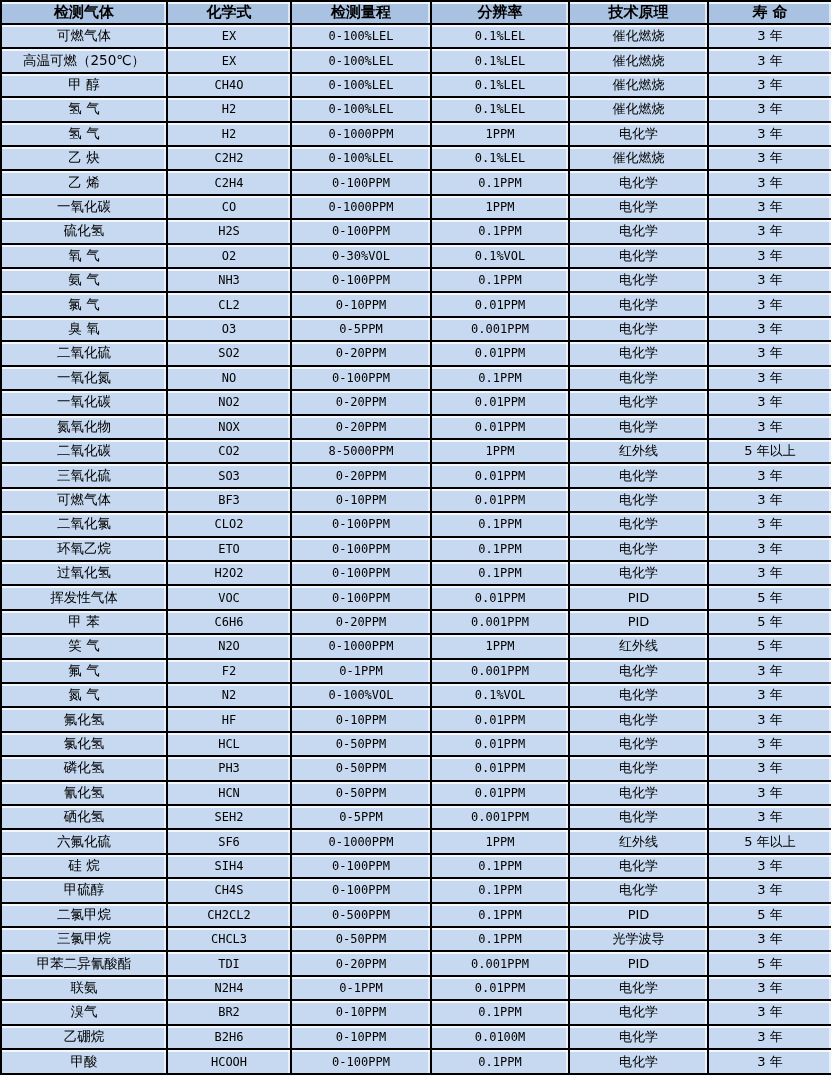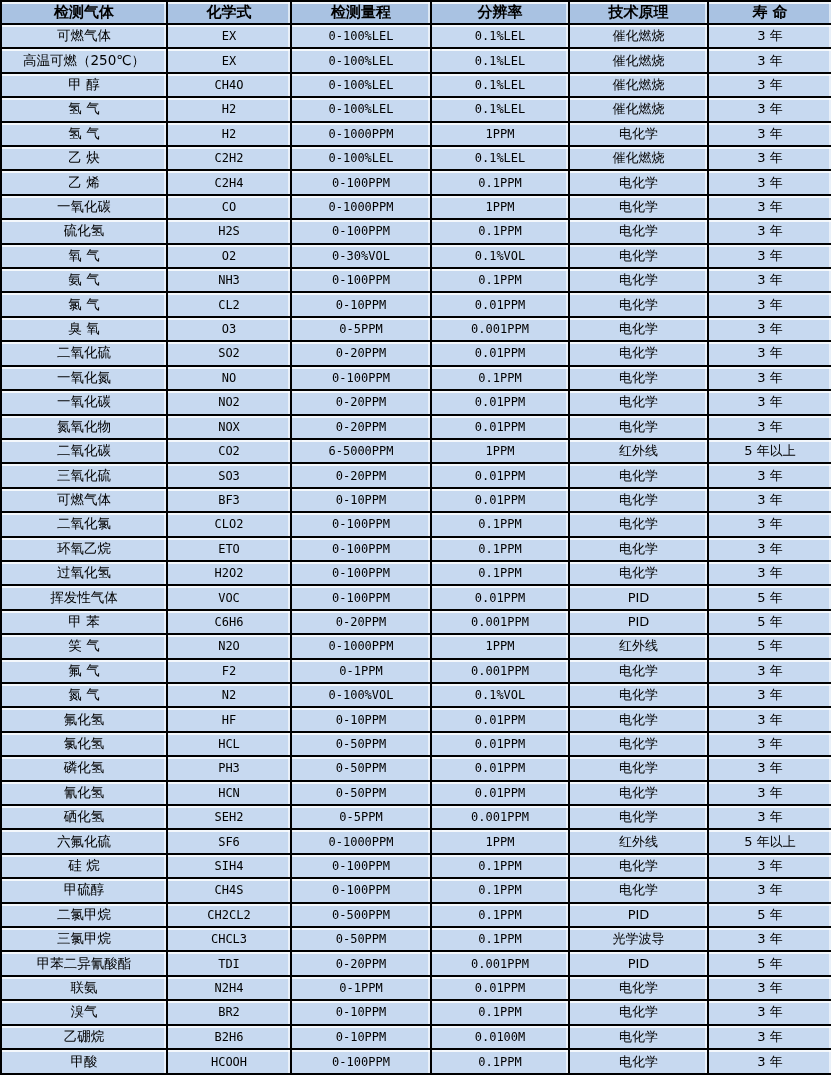--- a/index.html
+++ b/index.html
@@ -210,21 +210,21 @@
         <td class="gas-name">氮氧化物</td>
         <td class="mono">NOX</td>
         <td class="mono">0-20PPM</td>
         <td class="mono">0.01PPM</td>
         <td>电化学</td>
         <td>3 年</td>
       </tr>
       <tr>
         <td class="gas-name">二氧化碳</td>
         <td class="mono">CO2</td>
-        <td class="mono">6-5000PPM</td>
+        <td class="mono">8-5000PPM</td>
         <td class="mono">1PPM</td>
         <td>红外线</td>
         <td>5 年以上</td>
       </tr>
       <tr>
         <td class="gas-name">三氧化硫</td>
         <td class="mono">SO3</td>
         <td class="mono">0-20PPM</td>
         <td class="mono">0.01PPM</td>
         <td>电化学</td>

